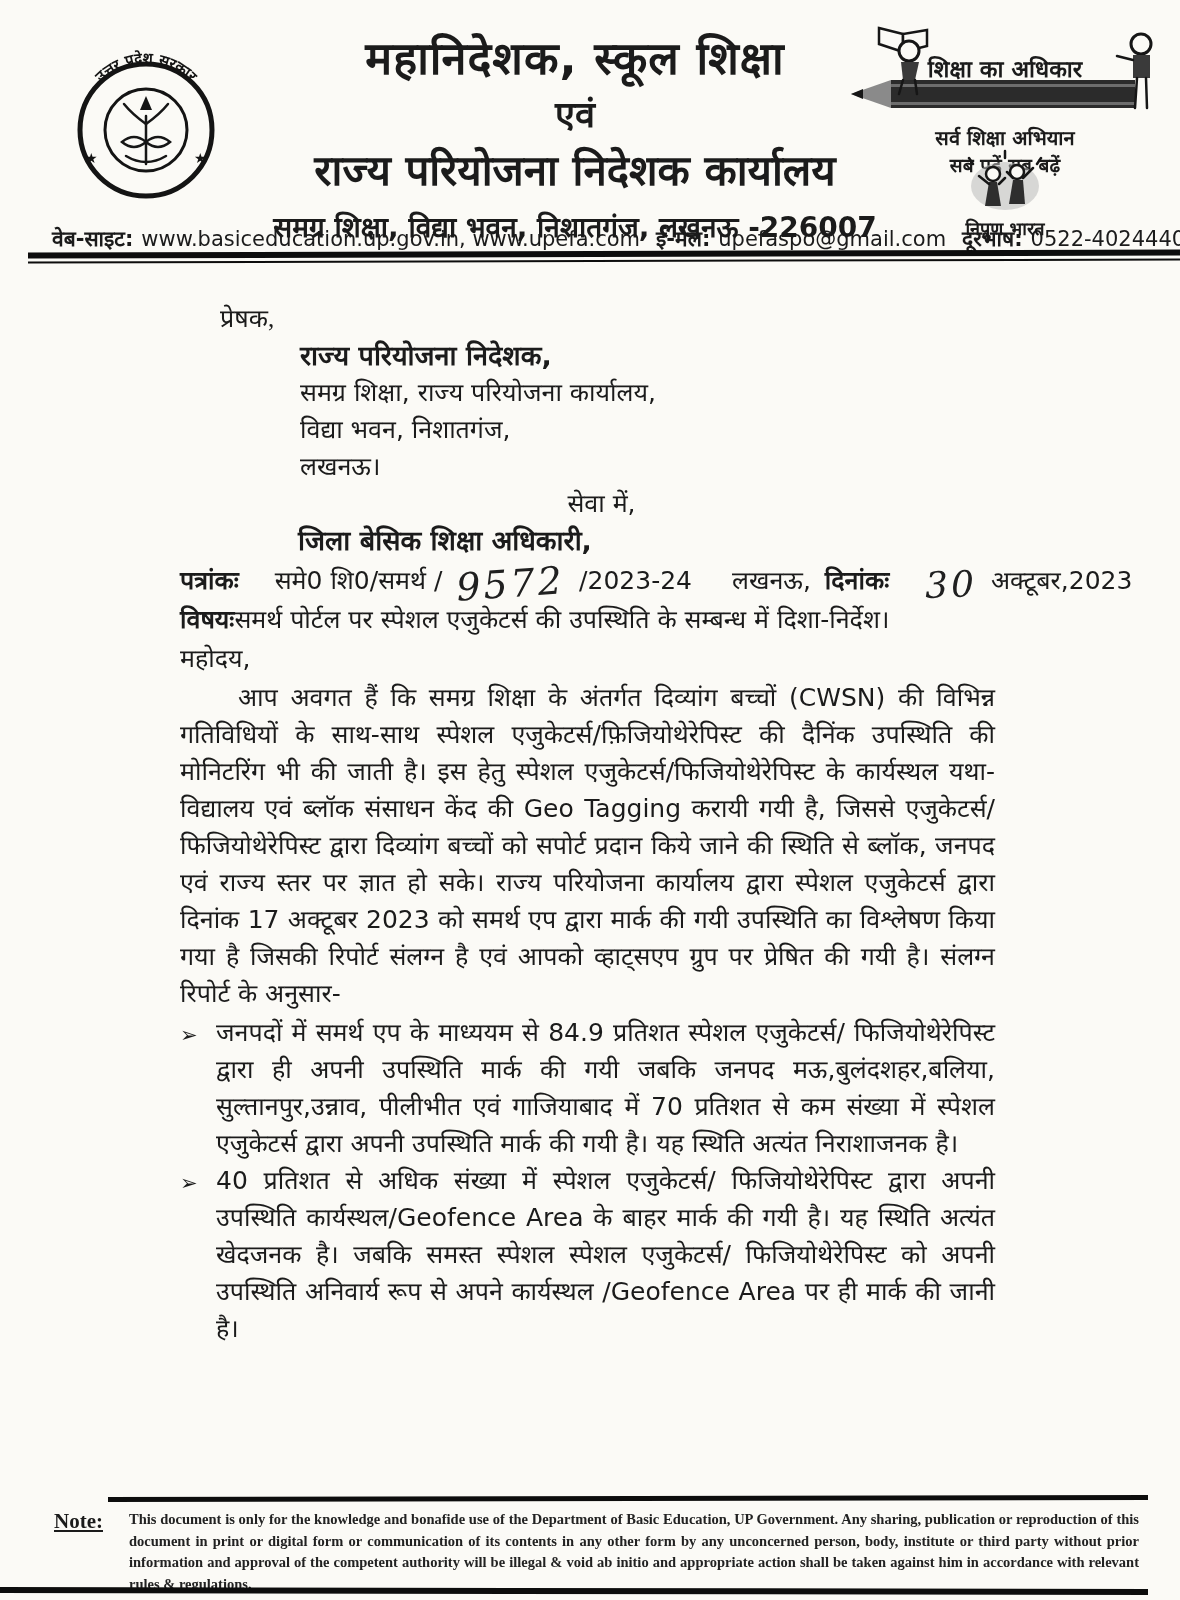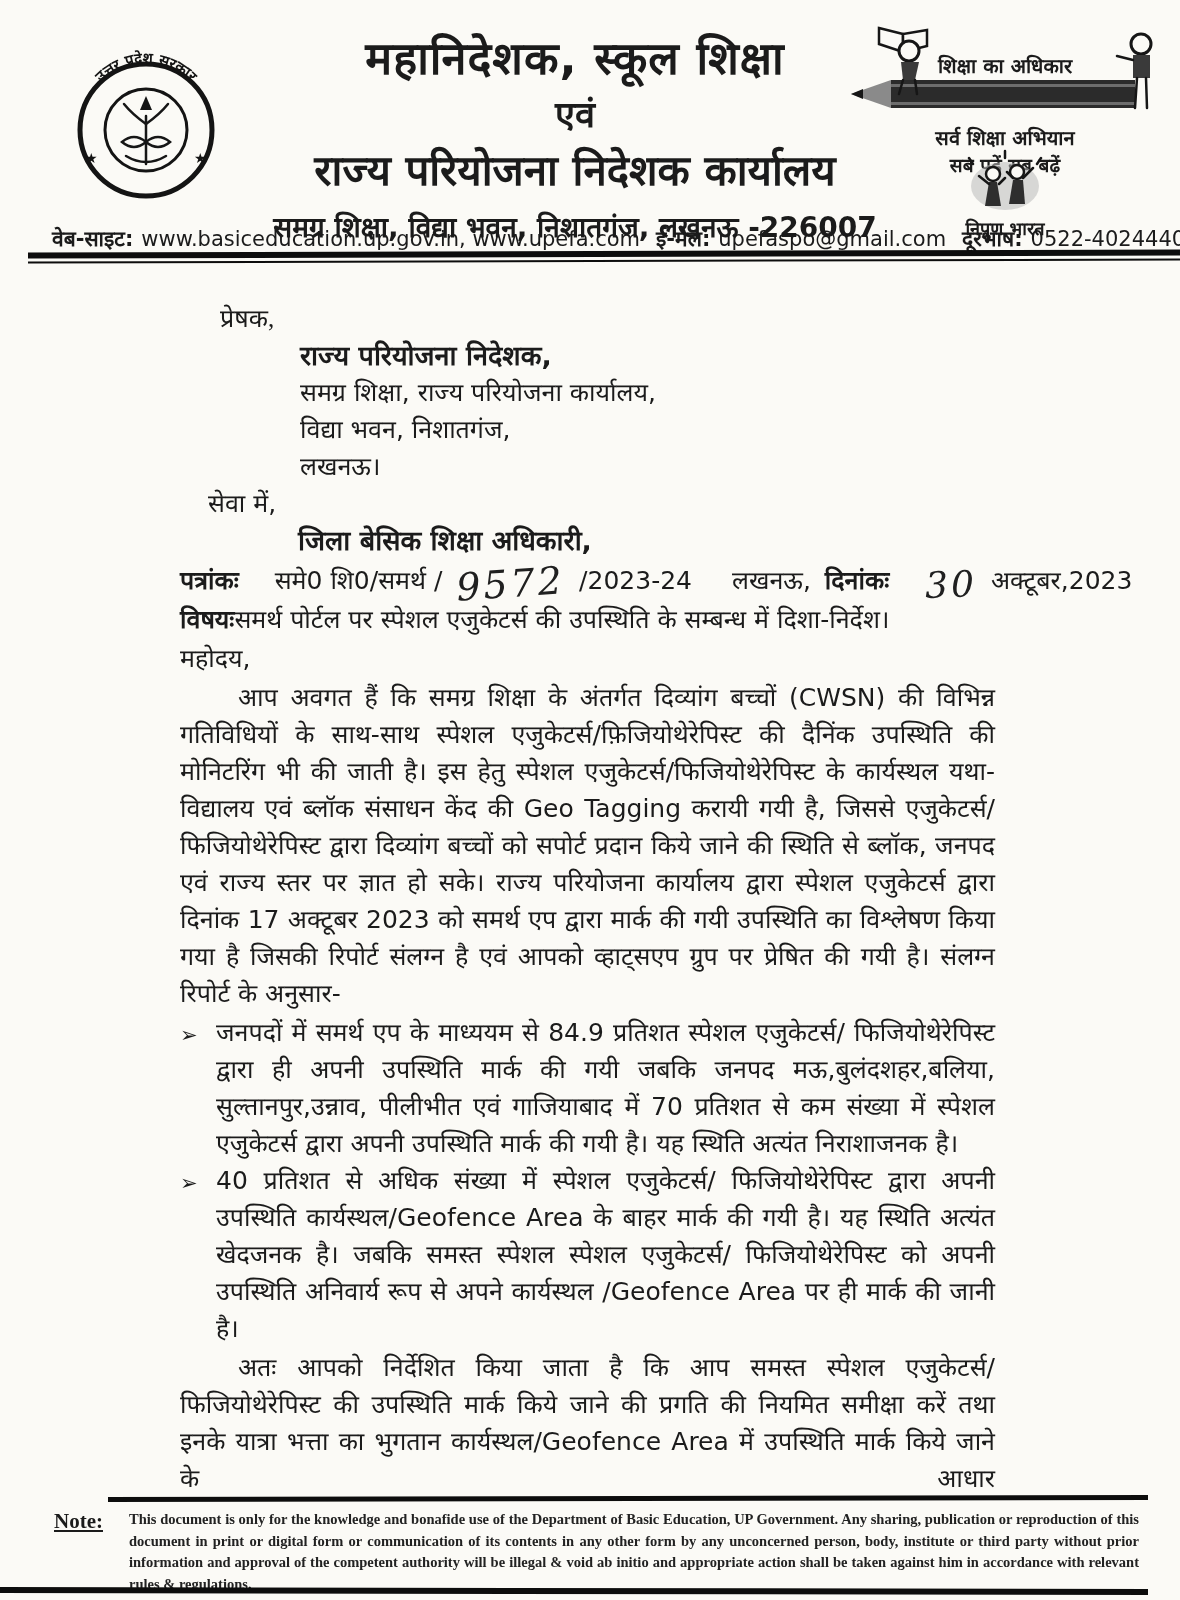--- a/index.html
+++ b/index.html
@@ -28,21 +28,21 @@
   }
   .contact-line .lbl { font-weight:bold; }
   .contact-line .gap { width:14px; }
   .rule-a { position:absolute; left:28px; right:0; top:251px; height:6px; background:#0d0d0d; transform:rotate(-0.15deg); }
   .rule-b { position:absolute; left:28px; right:0; top:260px; height:2px; background:#0d0d0d; transform:rotate(-0.15deg); }
   
   .letter { position:absolute; left:180px; top:300px; width:815px; font-size:25px; line-height:37px; }
   .blk-label { margin-left:40px;font-family:Liberation Serif, serif; }
   .addr { margin-left:120px; }
   .addr.bold { font-weight:bold; font-size:27px; }
-  .to-label { margin-left:28px; }
+  .to-label { margin-left:28px;text-align:center; }
   .ref-line { display:flex; align-items:center; white-space:nowrap; margin-top:3px;gap:14px; }
   .ref-line .b { font-weight:bold; }
   .hw { font-family:"DejaVu Serif", serif; font-style:italic; font-size:38px; line-height:20px;
         display:inline-block; transform:rotate(-4deg) translateY(3px); letter-spacing:3px; color:#202020; }
   .hw.day { font-size:36px; transform:rotate(-2deg) translateY(4px); }
   .ref-place { margin-left:26px; }
   .ref-date-label { margin-left:auto; font-weight:bold; font-weight:bold; }
   .subject-line { display:flex; gap:0; margin-top:2px; }
   .subject-line .b { font-weight:bold; }
   .salutation { margin-top:2px; }
@@ -111,21 +111,21 @@
         <path class="ink" d="M58 62 L54 76 M70 62 L72 76"></path>
       </g>
 
       <g>
         <circle cx="296" cy="26" r="10" fill="#fbfaf6" stroke="#161616" stroke-width="3"></circle>
         <path d="M288 37 L305 37 L305 60 L288 60 Z" fill="#3a3a3a"></path>
         <path class="ink" d="M288 42 L272 38"></path>
         <path class="ink" d="M292 60 L290 90 M301 60 L302 90"></path>
       </g>
     </svg>
-    <div style="position:absolute; left:0; top:34px; width:320px; text-align:center; font-size:20px; font-weight:bold;">शिक्षा का अधिकार</div>
+    <div style="position:absolute; left:0; top:34px; width:320px; text-align:center; font-size:23px; font-weight:bold;">शिक्षा का अधिकार</div>
     <div class="rte-sub1">सर्व शिक्षा अभियान</div>
     <div class="rte-sub2">सब पढ़ें सब बढ़ें</div>
   </div>
 
   <div class="nipun">
     <svg width="104" height="66" viewBox="0 0 104 66" style="margin:0 auto;">
       <ellipse cx="52" cy="38" rx="34" ry="24" fill="#b9b9b9" opacity="0.55"></ellipse>
       <path class="ink" d="M20 16 L16 10 M52 10 L52 3 M84 16 L88 10" stroke-width="2"></path>
       <circle cx="40" cy="26" r="7" fill="#fbfaf6" stroke="#161616" stroke-width="2.5"></circle>
       <circle cx="64" cy="24" r="7" fill="#fbfaf6" stroke="#161616" stroke-width="2.5"></circle>
@@ -183,21 +183,20 @@
       <div class="bullet">
         <span class="marker">➢</span>
         <span class="btext">जनपदों में समर्थ एप के माध्ययम से 84.9 प्रतिशत स्पेशल एजुकेटर्स/ फिजियोथेरेपिस्ट द्वारा ही अपनी उपस्थिति मार्क की गयी जबकि जनपद मऊ,बुलंदशहर,बलिया, सुल्तानपुर,उन्नाव, पीलीभीत एवं गाजियाबाद में 70 प्रतिशत से कम संख्या में स्पेशल एजुकेटर्स द्वारा अपनी उपस्थिति मार्क की गयी है। यह स्थिति अत्यंत निराशाजनक है।</span>
       </div>
       <div class="bullet">
         <span class="marker">➢</span>
         <span class="btext">40 प्रतिशत से अधिक संख्या में स्पेशल एजुकेटर्स/ फिजियोथेरेपिस्ट द्वारा अपनी उपस्थिति कार्यस्थल/Geofence Area के बाहर मार्क की गयी है। यह स्थिति अत्यंत खेदजनक है। जबकि समस्त स्पेशल स्पेशल एजुकेटर्स/ फिजियोथेरेपिस्ट को अपनी उपस्थिति अनिवार्य रूप से अपने कार्यस्थल /Geofence Area पर ही मार्क की जानी है।</span>
       </div>
     </div>
 
-    <div class="para indent last-just">अतः आपको निर्देशित किया जाता है कि आप समस्त स्पेशल एजुकेटर्स/ फिजियोथेरेपिस्ट की उपस्थिति मार्क किये जाने की प्रगति की नियमित समीक्षा करें तथा इनके यात्रा भत्ता का भुगतान कार्यस्थल/Geofence Area में  उपस्थिति मार्क किये जाने के आधार</div>
   </div>
 
   <div class="f-rule-top"></div>
   <div class="f-note">
     <span class="note-label">Note:</span>
     <span class="note-text">This document is only for the knowledge and bonafide use of the Department of Basic Education, UP Government. Any sharing, publication or reproduction of this document in print or digital form or communication of its contents in any other form by any unconcerned person, body, institute or third party without prior information and approval of the competent authority will be illegal &amp; void ab initio and appropriate action shall be taken against him in accordance with relevant rules &amp; regulations.</span>
   </div>
   <div class="f-rule-bottom"></div>
 
 </div>

